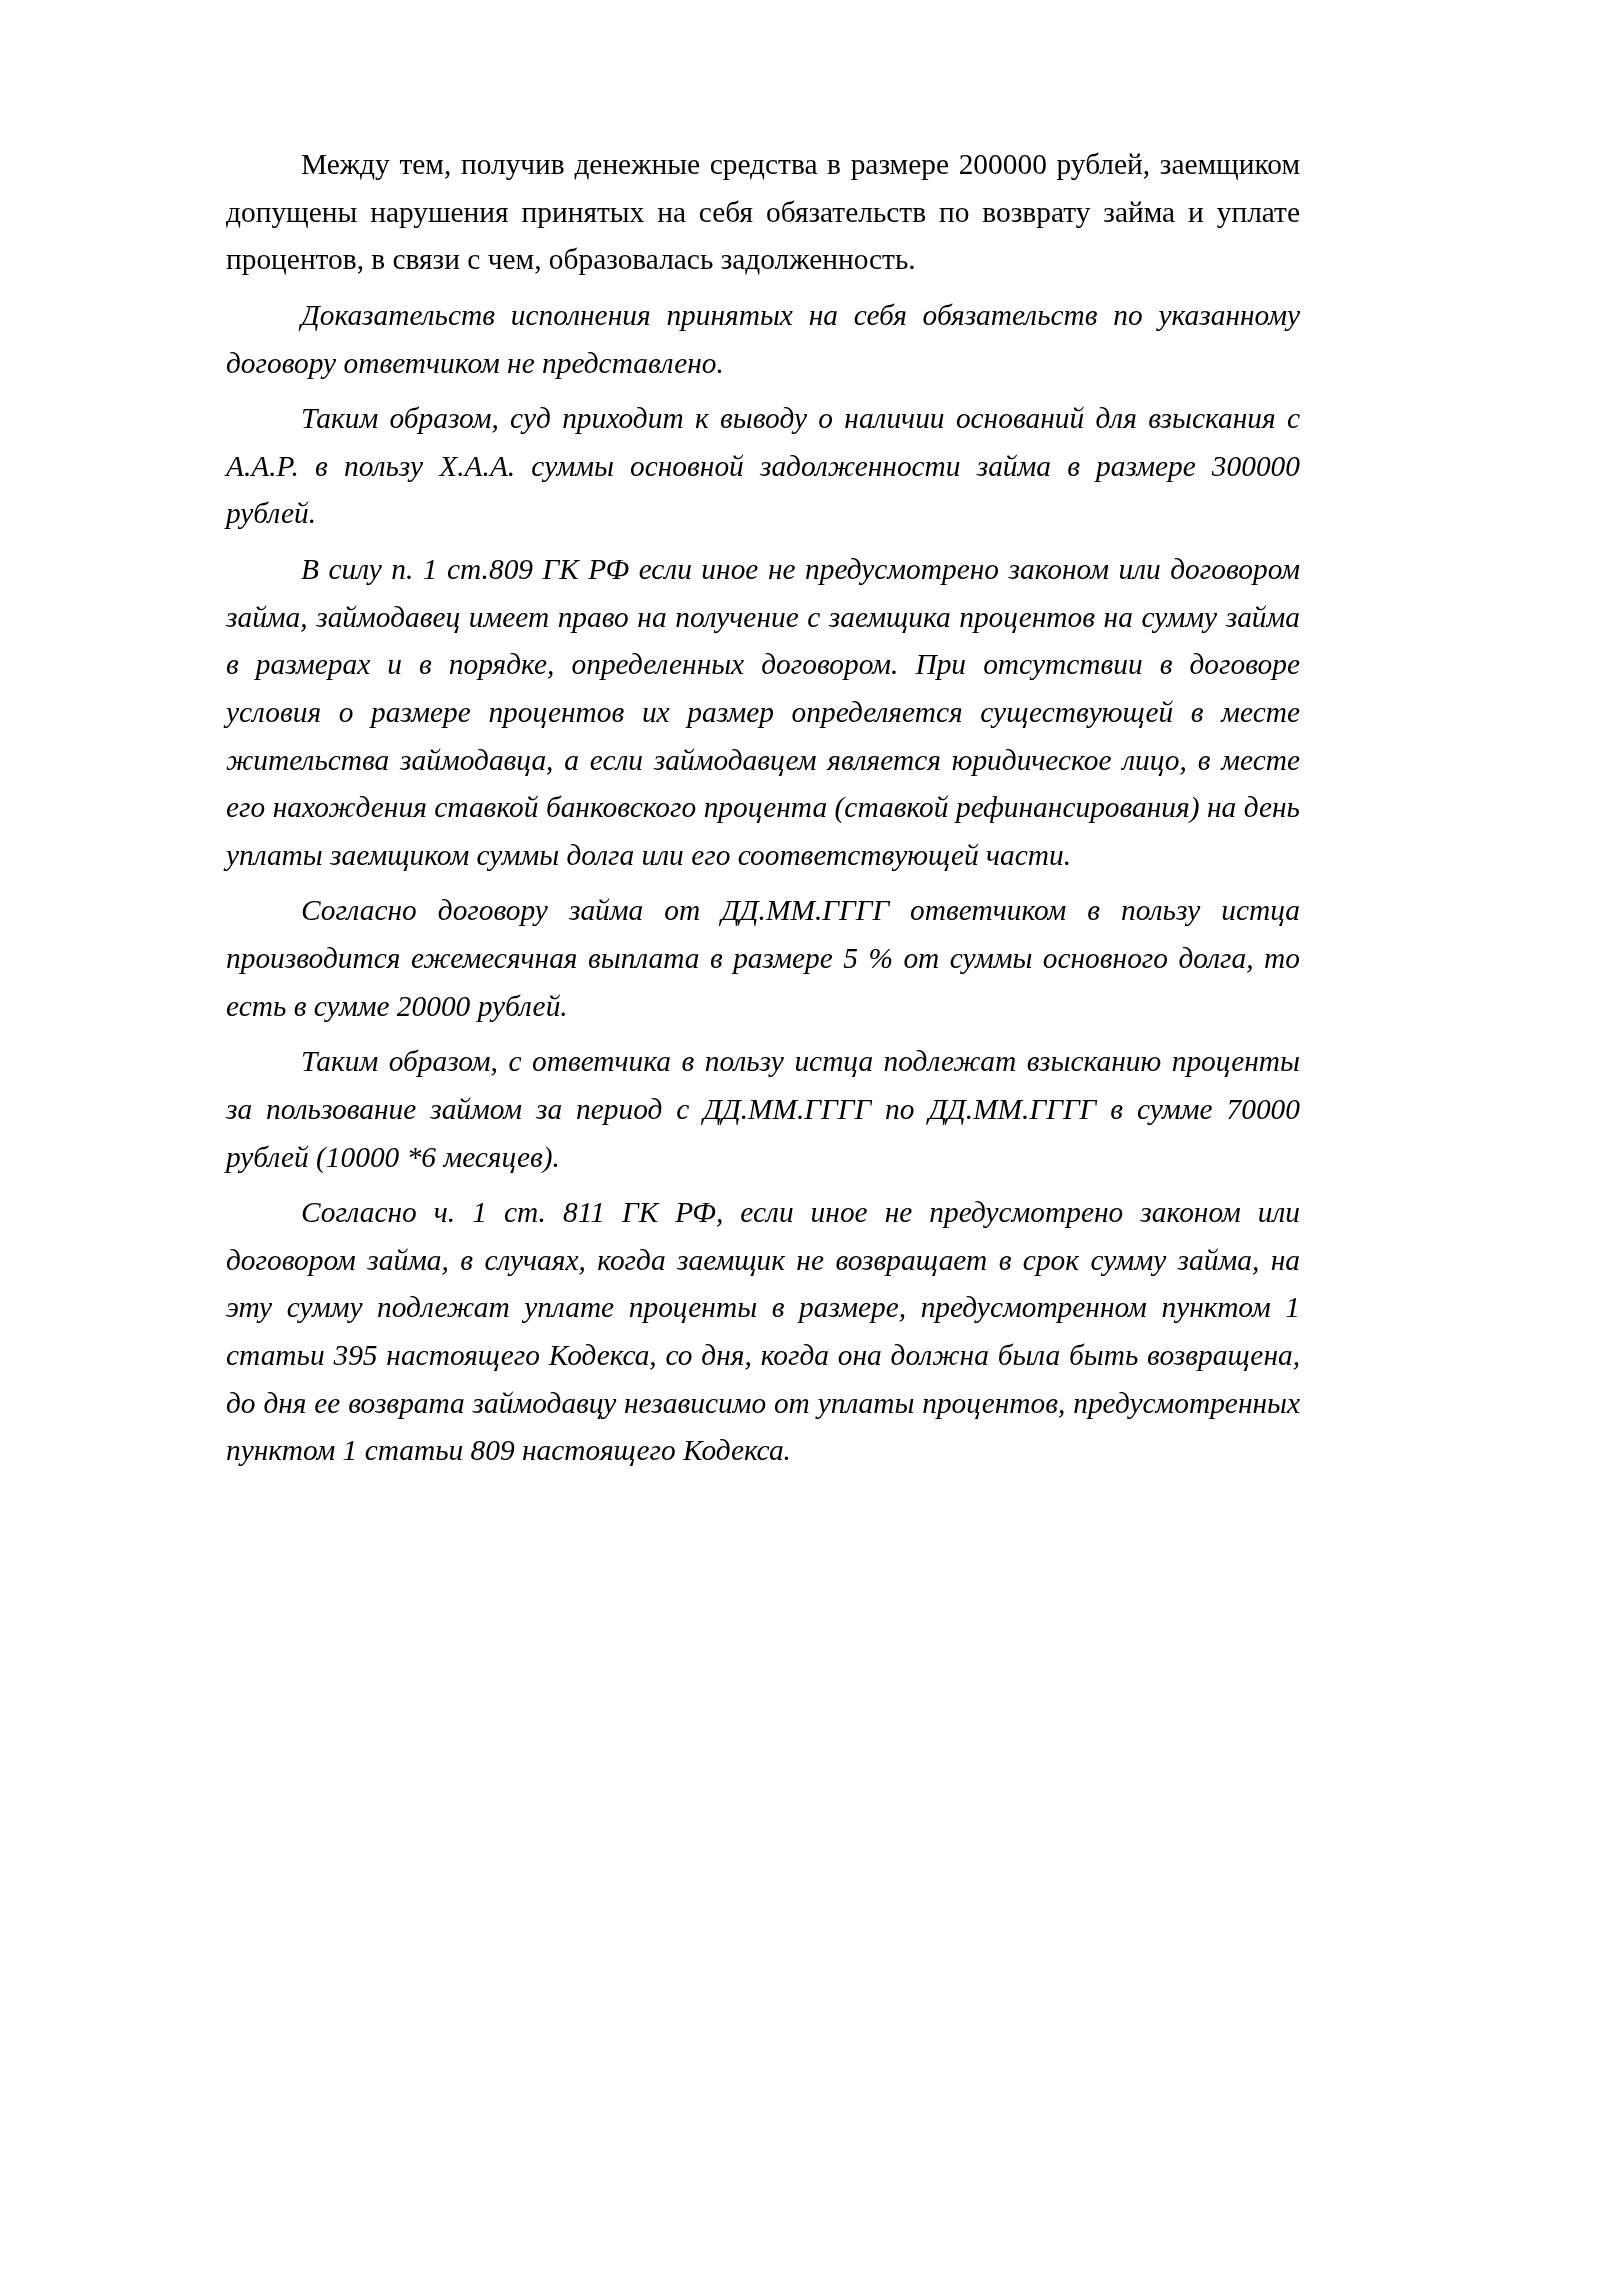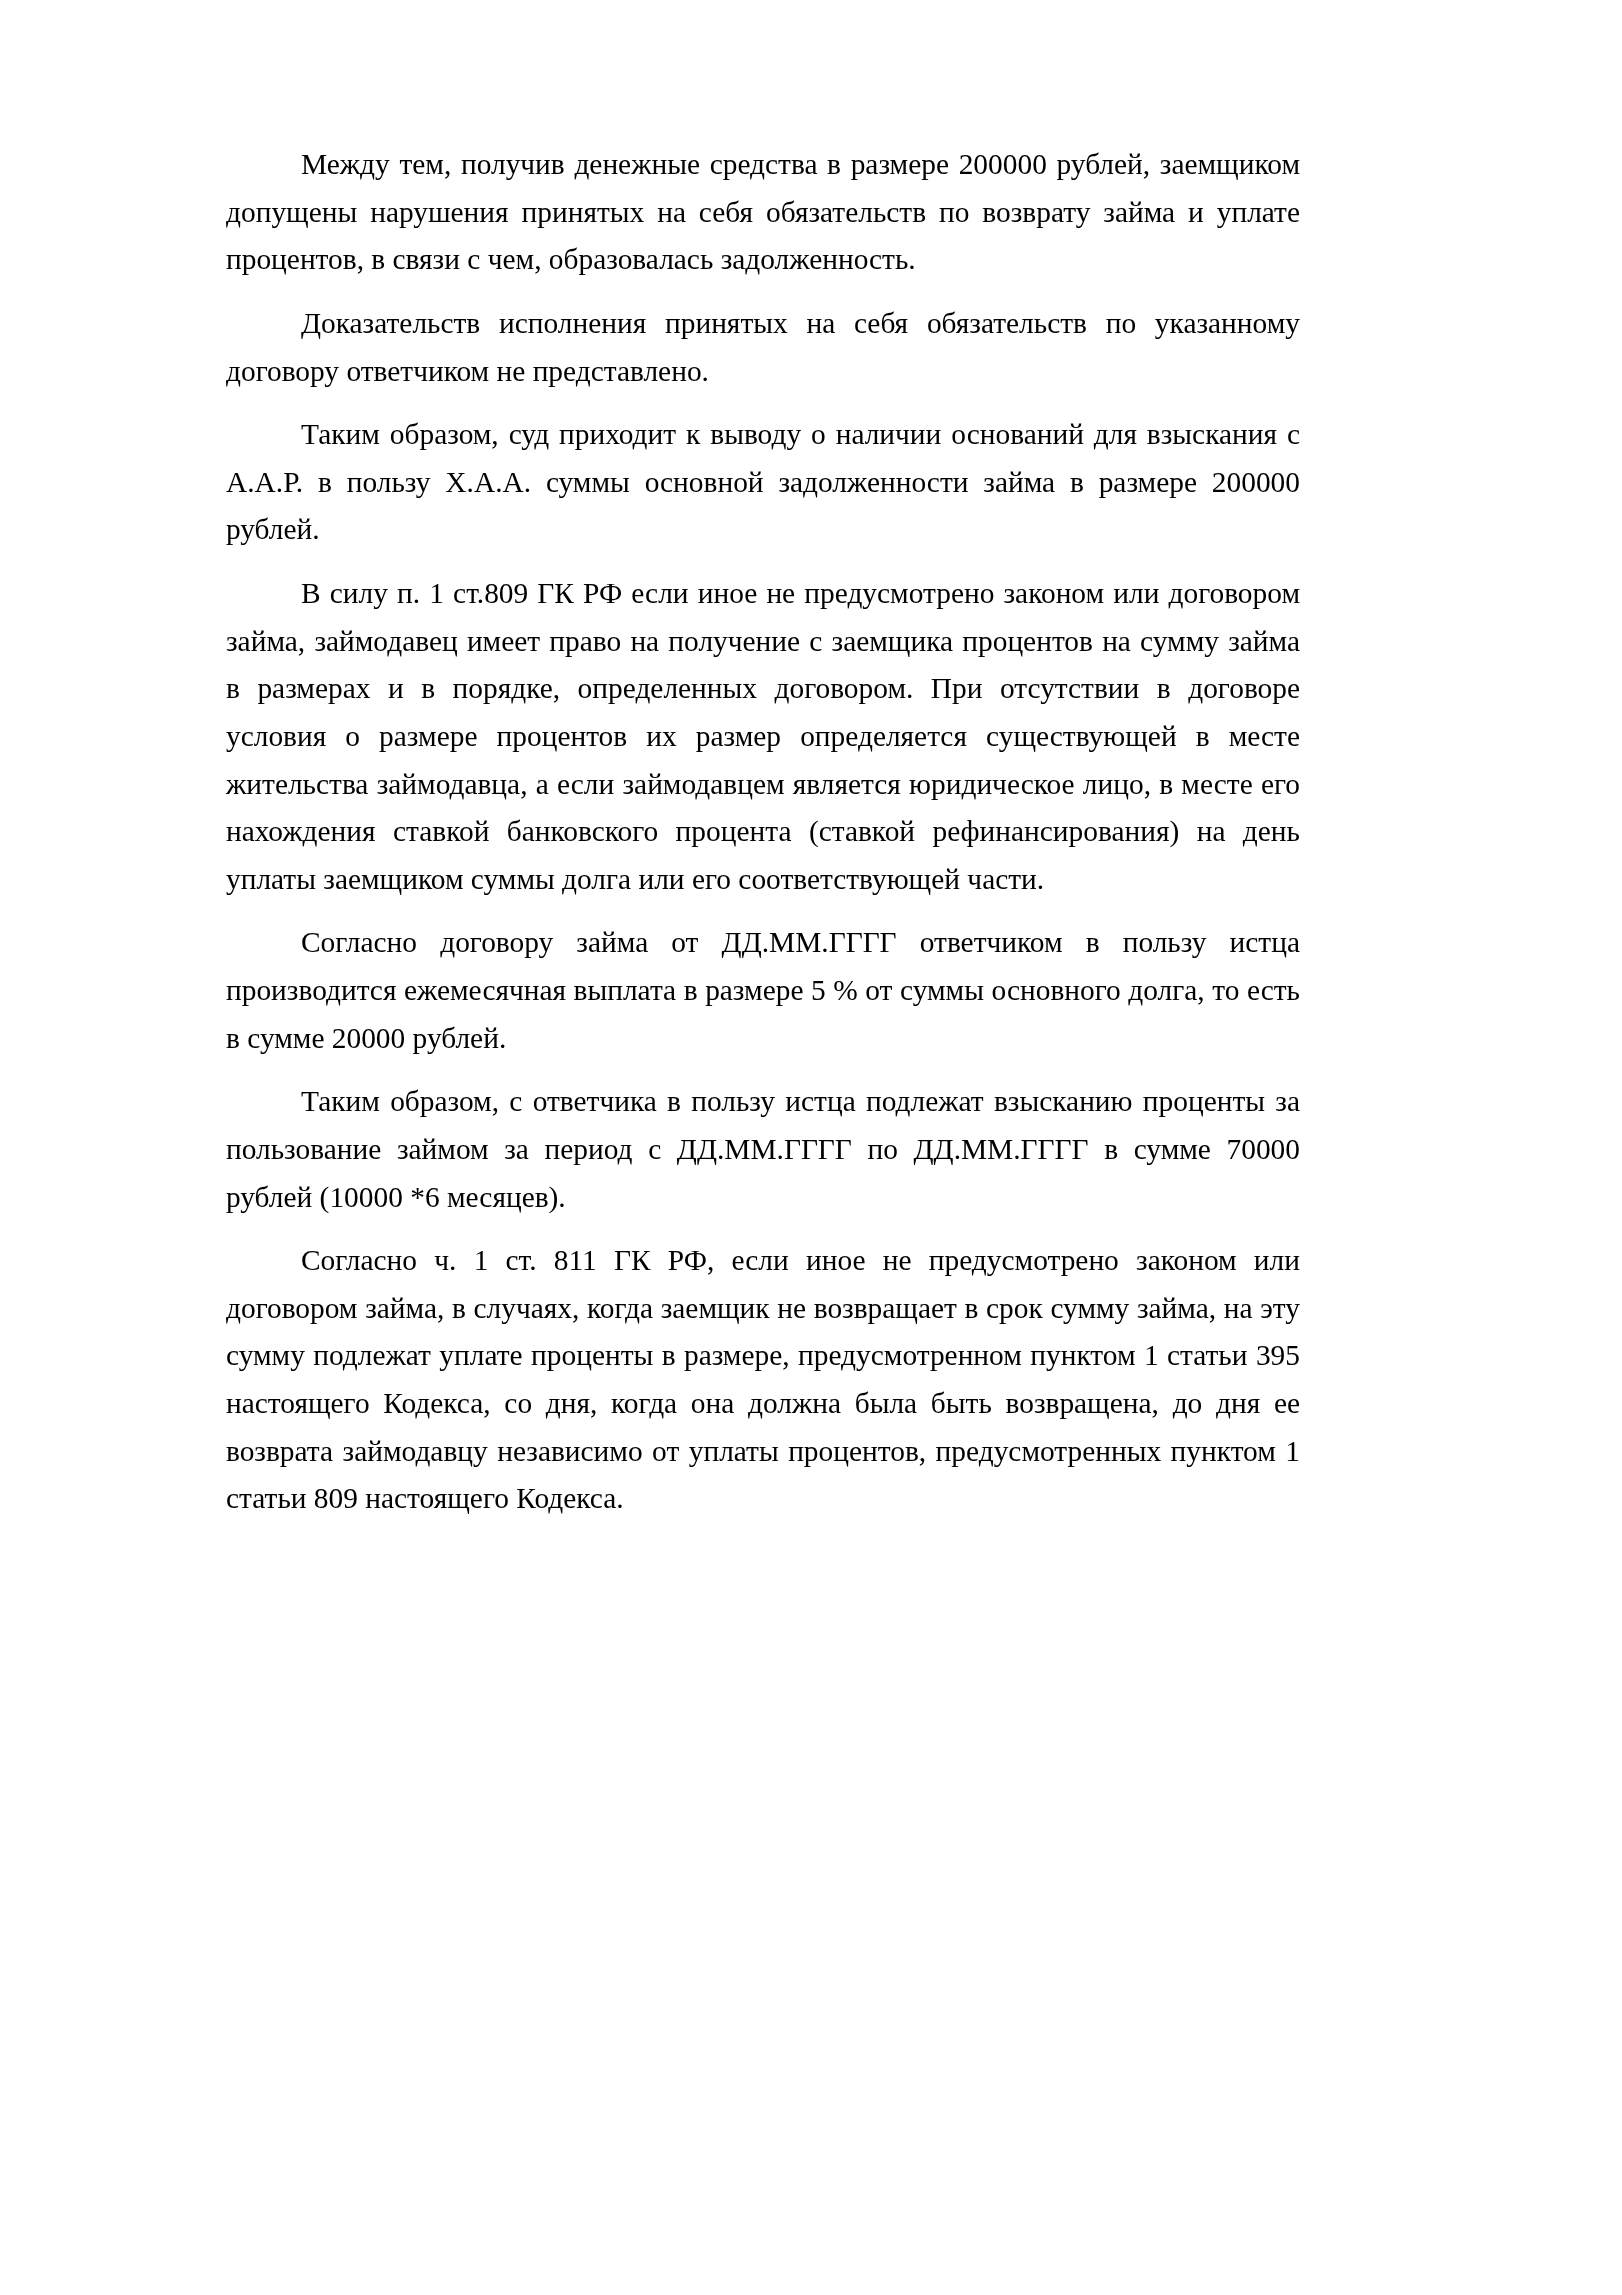--- a/index.html
+++ b/index.html
@@ -26,30 +26,31 @@
     text-justify: inter-word;
   }
   .para {
     margin: 0 0 0 0;
     text-indent: 75px;
     text-align: justify;
     text-align-last: left;
     hyphens: none;
   }
   .para + .para {
-    margin-top: 16px;
+    margin-top: 8px;
+    font-style: italic;
   }
 </style>
 </head>
 <body>
 
 <div class="page">
   <div class="doc-body">
     <p class="para">Между тем, получив денежные средства в размере 200000 рублей, заемщиком допущены нарушения принятых на себя обязательств по возврату займа и уплате процентов, в связи с чем, образовалась задолженность.</p>
     <p class="para">Доказательств исполнения принятых на себя обязательств по указанному договору ответчиком не представлено.</p>
-    <p class="para">Таким образом, суд приходит к выводу о наличии оснований для взыскания с А.А.Р. в пользу Х.А.А. суммы основной задолженности займа в размере 200000 рублей.</p>
+    <p class="para">Таким образом, суд приходит к выводу о наличии оснований для взыскания с А.А.Р. в пользу Х.А.А. суммы основной задолженности займа в размере 300000 рублей.</p>
     <p class="para">В силу п. 1 ст.809 ГК РФ если иное не предусмотрено законом или договором займа, займодавец имеет право на получение с заемщика процентов на сумму займа в размерах и в порядке, определенных договором. При отсутствии в договоре условия о размере процентов их размер определяется существующей в месте жительства займодавца, а если займодавцем является юридическое лицо, в месте его нахождения ставкой банковского процента (ставкой рефинансирования) на день уплаты заемщиком суммы долга или его соответствующей части.</p>
     <p class="para">Согласно договору займа от ДД.ММ.ГГГГ ответчиком в пользу истца производится ежемесячная выплата в размере 5 % от суммы основного долга, то есть в сумме 20000 рублей.</p>
     <p class="para">Таким образом, с ответчика в пользу истца подлежат взысканию проценты за пользование займом за период с ДД.ММ.ГГГГ по ДД.ММ.ГГГГ в сумме 70000 рублей (10000 *6 месяцев).</p>
     <p class="para">Согласно ч. 1 ст. 811 ГК РФ, если иное не предусмотрено законом или договором займа, в случаях, когда заемщик не возвращает в срок сумму займа, на эту сумму подлежат уплате проценты в размере, предусмотренном пунктом 1 статьи 395 настоящего Кодекса, со дня, когда она должна была быть возвращена, до дня ее возврата займодавцу независимо от уплаты процентов, предусмотренных пунктом 1 статьи 809 настоящего Кодекса.</p>
   </div>
 </div>
 
 
 </body></html>

